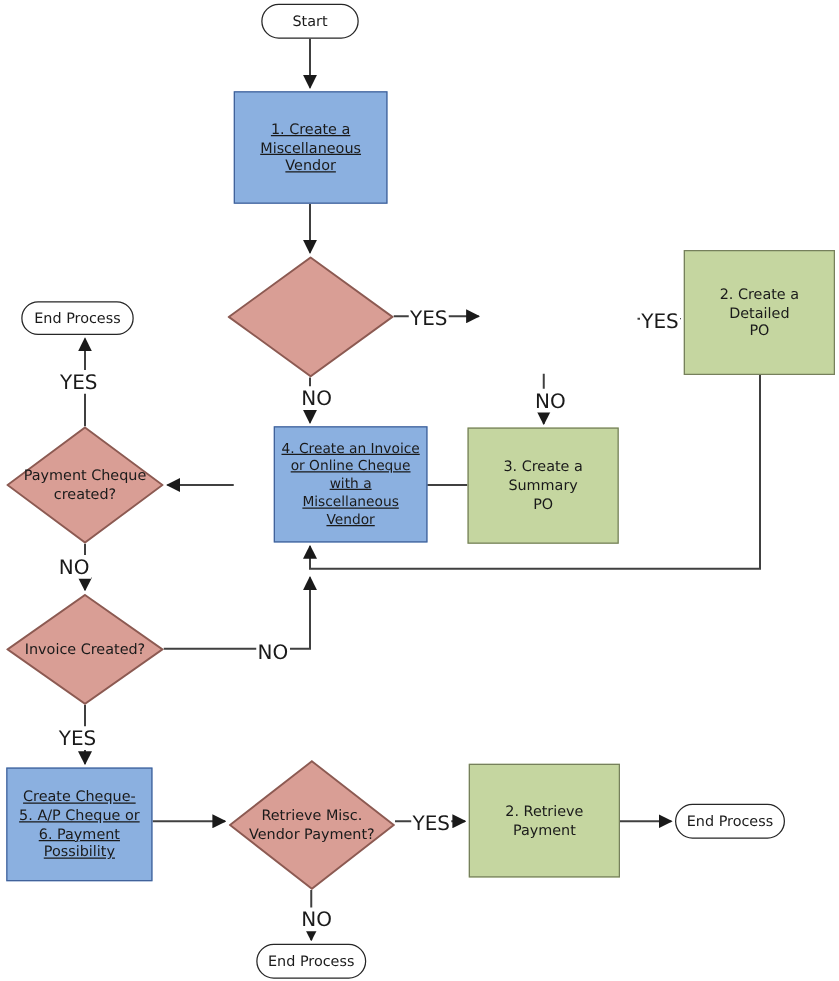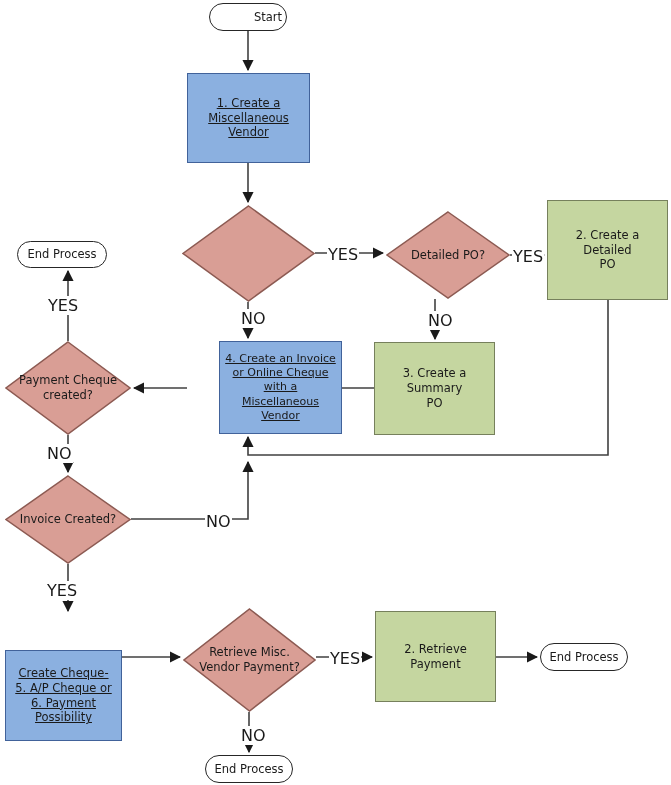--- a/index.html
+++ b/index.html
@@ -132,42 +132,36 @@
       <path d="M122,657 L180,657" marker-end="url(#arrow)"></path>
 
       <path d="M316,657 L372,657" marker-end="url(#arrow)"></path>
 
       <path d="M249,712 L249,752" marker-end="url(#arrow)"></path>
 
       <path d="M496,657 L537,657" marker-end="url(#arrow)"></path>
     </g>
   </svg>
 
-  <div class="node terminator" style="left:209px; top:3px; width:78px; height:28px;justify-content:flex-end;">
+  <div class="node terminator" style="left:209px; top:3px; width:78px; height:28px;">
     <span class="node-label">Start</span>
   </div>
 
   <div class="node process blue" style="left:187px; top:73px; width:123px; height:90px;">
     <span class="node-label">1. Create a
 Miscellaneous
 Vendor</span>
   </div>
 
   <div class="node decision" style="left:182px; top:205px; width:133px; height:97px;">
     <svg class="diamond-shape" viewBox="0 0 133 97" preserveAspectRatio="none">
       <polygon points="66.5,1 132,48.5 66.5,96 1,48.5" fill="#d99e95" stroke="#8c5a52" stroke-width="1.5"></polygon>
     </svg>
   </div>
 
-  <div class="node decision" style="left:386px; top:211px; width:124px; height:88px;">
-    <svg class="diamond-shape" viewBox="0 0 124 88" preserveAspectRatio="none">
-      <polygon points="62,1 123,44 62,87 1,44" fill="#d99e95" stroke="#8c5a52" stroke-width="1.5"></polygon>
-    </svg>
-    <span class="node-label">Detailed PO?</span>
-  </div>
 
   <div class="node process green" style="left:547px; top:200px; width:121px; height:100px;">
     <span class="node-label">2. Create a Detailed
 PO</span>
   </div>
 
   <div class="node process green" style="left:374px; top:342px; width:121px; height:93px;">
     <span class="node-label">3. Create a Summary
 PO</span>
   </div>
@@ -192,21 +186,21 @@
     <span class="node-label">End Process</span>
   </div>
 
   <div class="node decision" style="left:5px; top:475px; width:126px; height:89px;">
     <svg class="diamond-shape" viewBox="0 0 126 89" preserveAspectRatio="none">
       <polygon points="63,1 125,44.5 63,88 1,44.5" fill="#d99e95" stroke="#8c5a52" stroke-width="1.5"></polygon>
     </svg>
     <span class="node-label">Invoice Created?</span>
   </div>
 
-  <div class="node process blue" style="left:5px; top:614px; width:117px; height:91px;margin-top:36px;">
+  <div class="node process blue" style="left:5px; top:614px; width:117px; height:91px;">
     <span class="node-label">Create Cheque-
 5. A/P Cheque or
 6. Payment
 Possibility</span>
   </div>
 
   <div class="node decision" style="left:183px; top:608px; width:133px; height:104px;">
     <svg class="diamond-shape" viewBox="0 0 133 104" preserveAspectRatio="none">
       <polygon points="66.5,1 132,52 66.5,103 1,52" fill="#d99e95" stroke="#8c5a52" stroke-width="1.5"></polygon>
     </svg>

